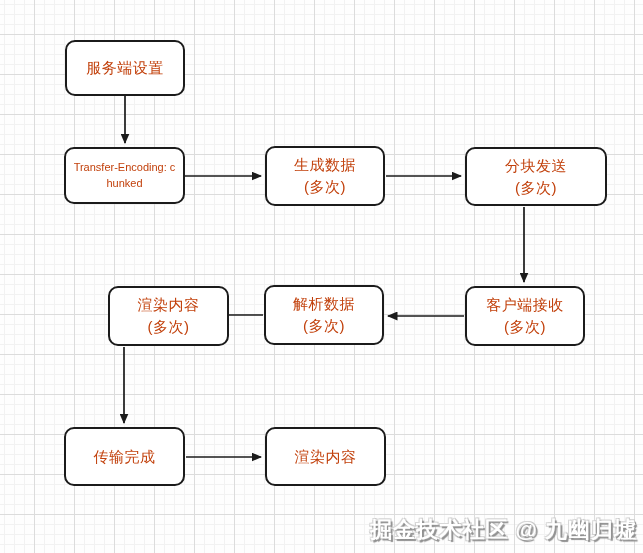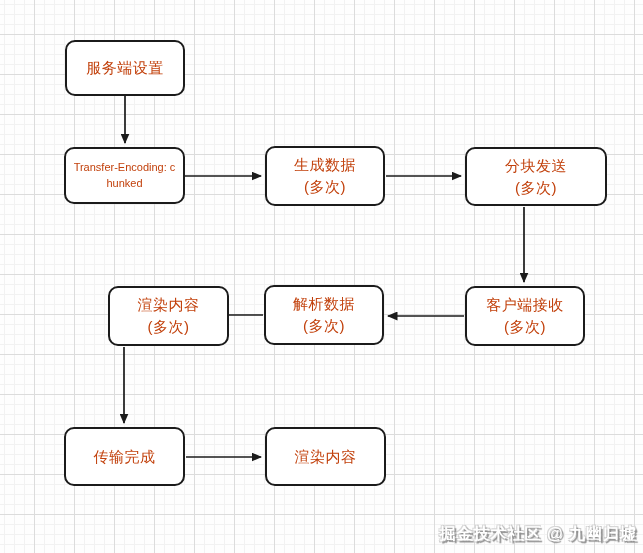--- a/index.html
+++ b/index.html
@@ -48,21 +48,21 @@
     word-break: break-all;
     padding: 0 5px;
     letter-spacing: 0;
     font-weight: 400;
     font-size: 11px;
   }
   .watermark {
     position: absolute;
     right: 6px;
     bottom: 8px;
-    font-size: 16px;
+    font-size: 22px;
     font-weight: 700;
     letter-spacing: 1px;
     color: #ffffff;
     text-shadow:
       2px 2px 1px #8f8f8f,
       -1px -1px 0 #d8d8d8,
       1px -1px 0 #cccccc,
       -1px 1px 0 #cccccc;
     white-space: nowrap;
   }

